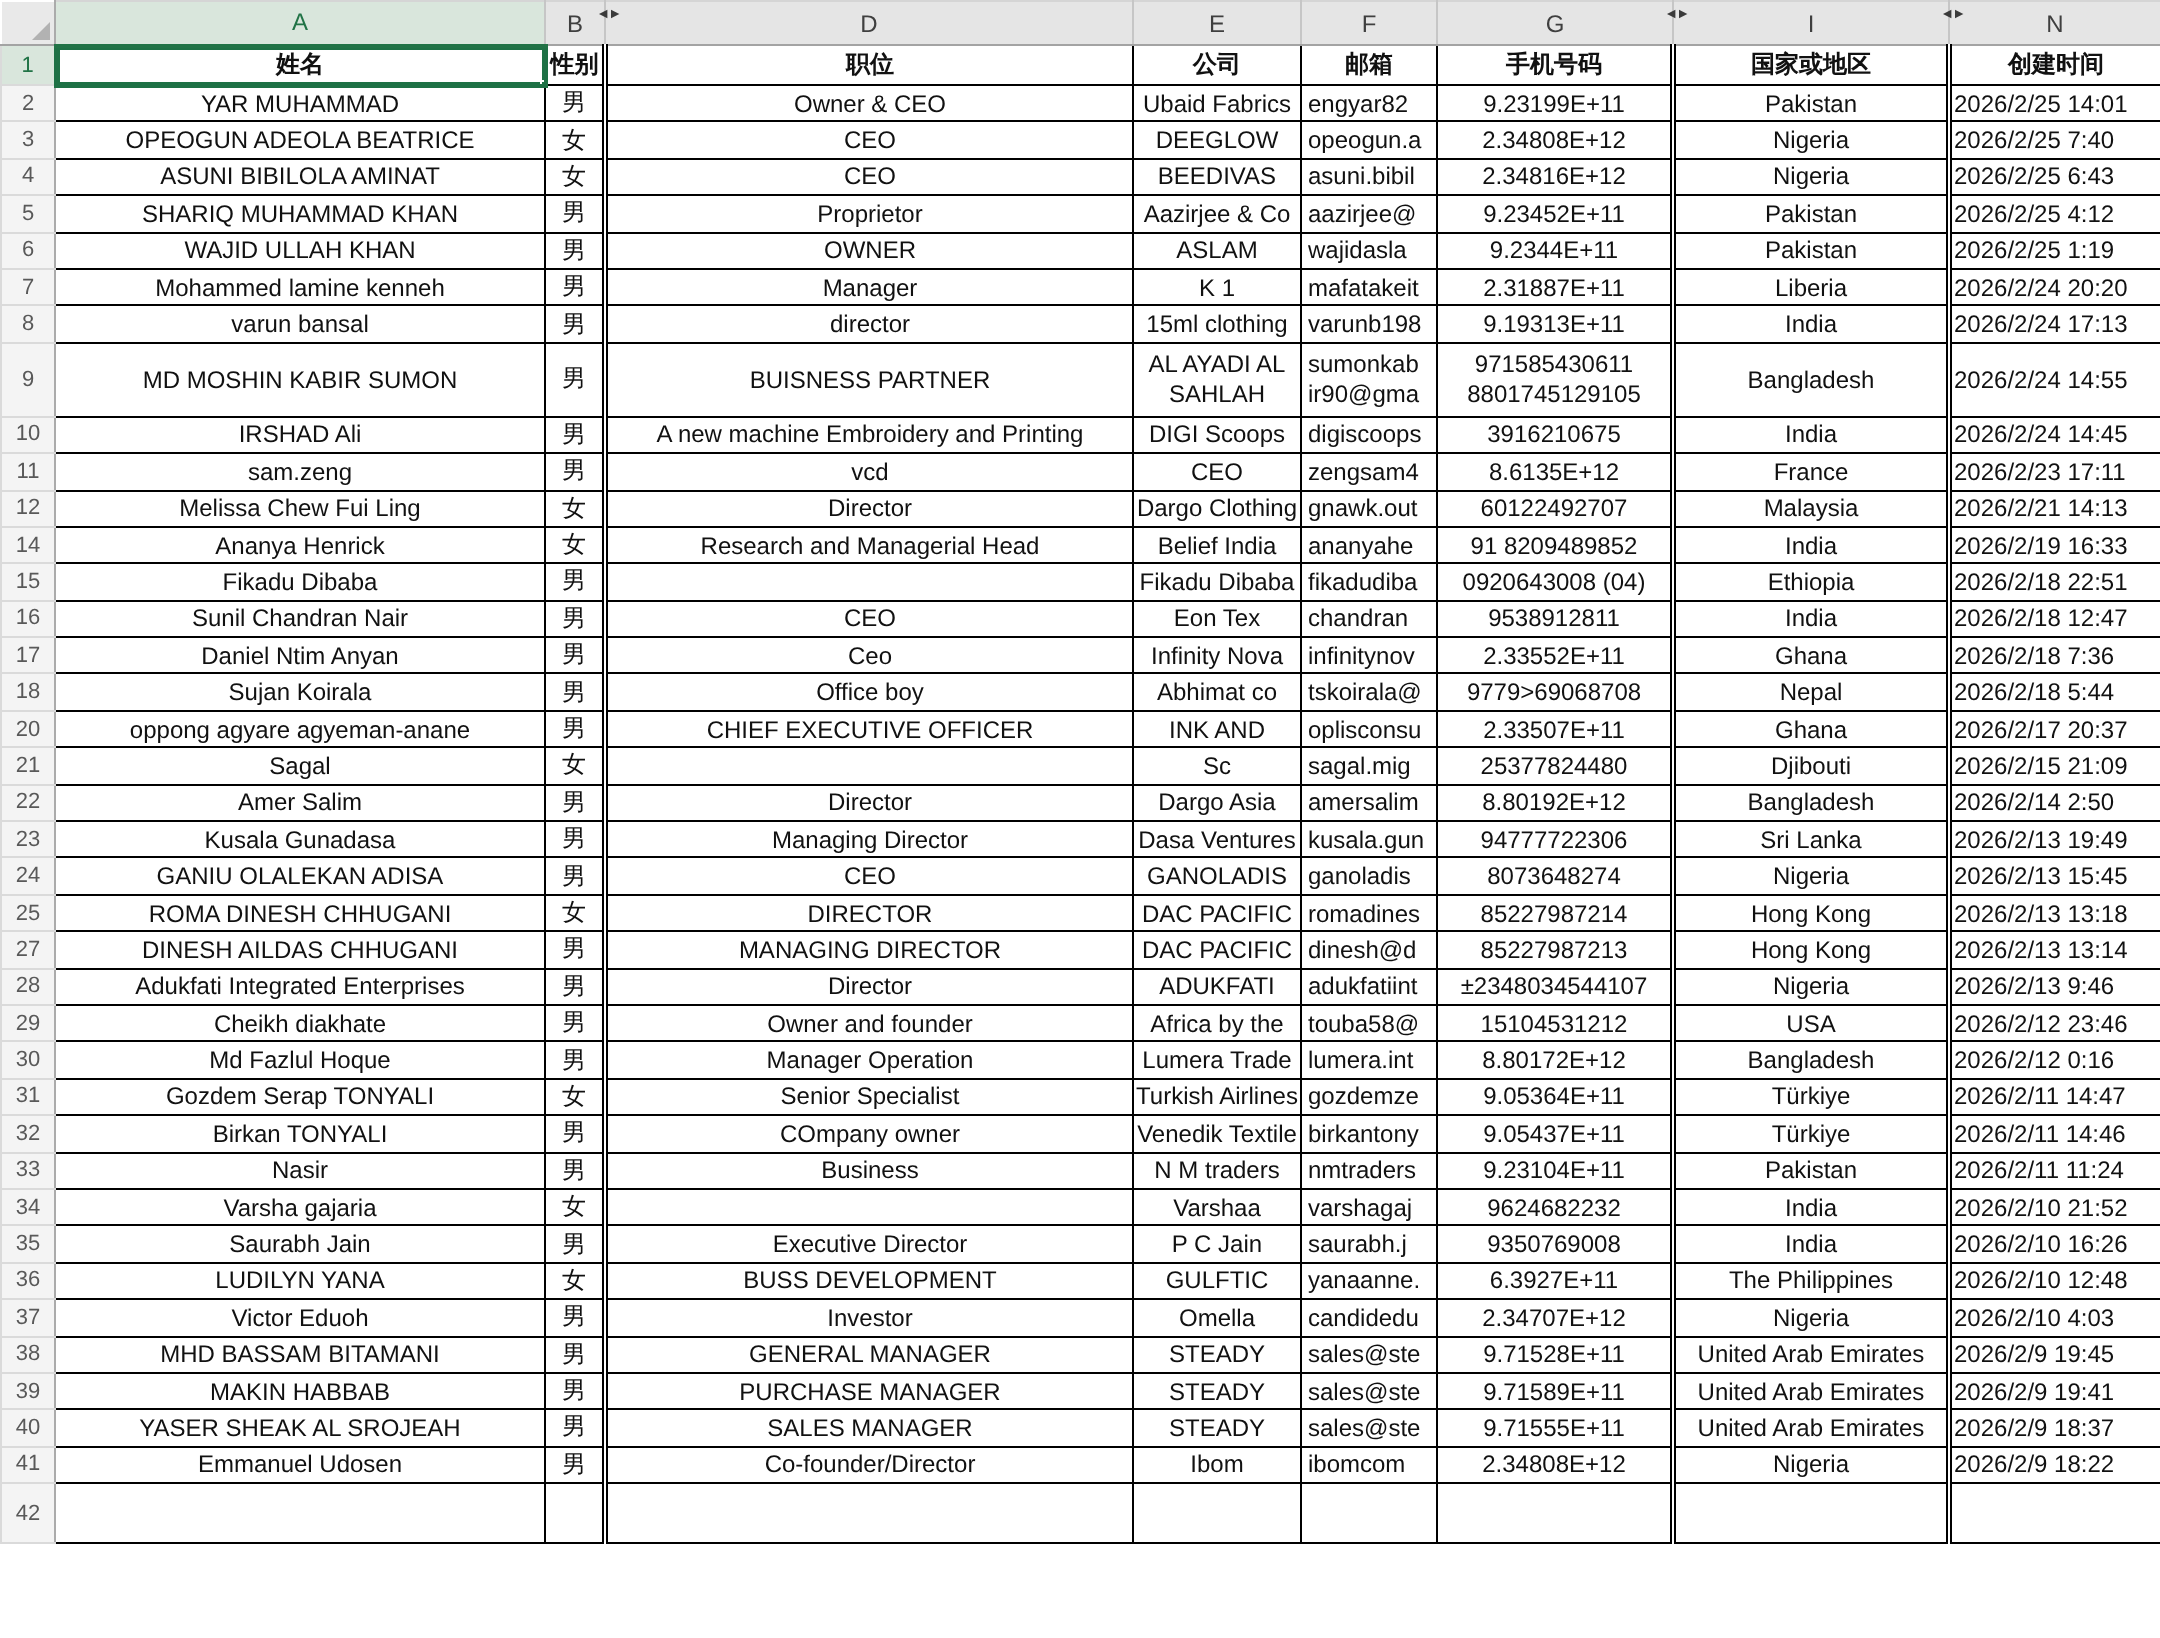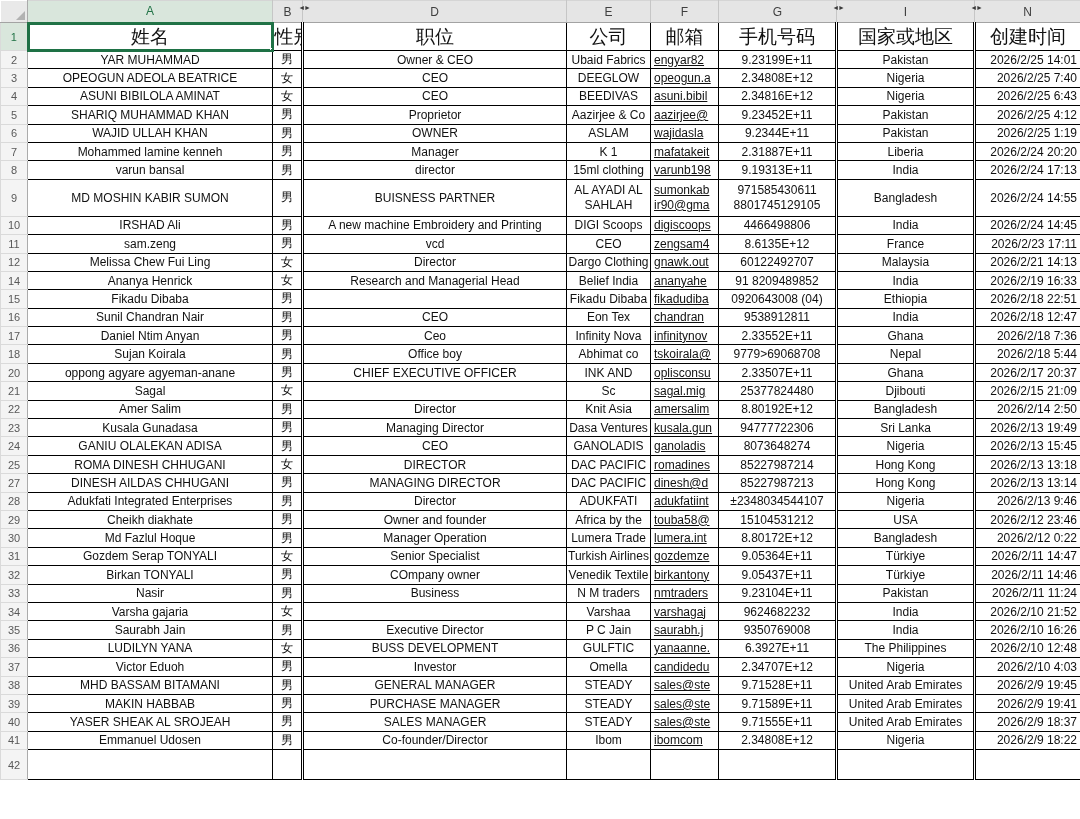--- a/index.html
+++ b/index.html
@@ -34,25 +34,25 @@
     border:1px solid #dadada; border-right:1px solid #ababab; padding:0;
   }
   td.gutter.selected { background:#d9e6dc; color:#217346; }
 
   
   td.c {
     border:1px solid #000; font-size:12px; color:#111; text-align:center;
     overflow:hidden; white-space:nowrap; padding:0 1px; background:#fff;
   }
   td.c.wrap { white-space:pre-line; line-height:1.2; }
-  td.c.left  { text-align:left;  padding-left:3px;text-decoration:underline; }
-  td.c.right { text-align:right; padding-right:3px; }
+  td.c.left  { text-align:left;  padding-left:3px; }
+  td.c.right { text-align:left; padding-right:3px; }
   td.c.dbl { border-left:3px double #000; }
 
-  tr.r1 td.h { font-weight:normal; font-size:19px; }
+  tr.r1 td.h { font-weight:bold; font-size:12px; }
   td.sel {
     border:2px solid #1e7145 !important;
     box-shadow: inset 0 0 0 1px #1e7145;
     position:relative;
   }
   td.sel .fill-handle {
     position:absolute; right:-4px; bottom:-4px; width:6px; height:6px;
     background:#1e7145; border:1px solid #ffffff; z-index:5;
   }
 </style>
@@ -190,21 +190,21 @@
           <td class="c dbl">Bangladesh</td>
           <td class="c dbl right">2026/2/24 14:55</td>
         </tr>
         <tr style="height: 18.4px;">
           <td class="gutter">10</td>
           <td class="c">IRSHAD Ali</td>
           <td class="c">男</td>
           <td class="c dbl">A new machine Embroidery and Printing</td>
           <td class="c">DIGI Scoops</td>
           <td class="c left">digiscoops</td>
-          <td class="c">4466498806</td>
+          <td class="c">3916210675</td>
           <td class="c dbl">India</td>
           <td class="c dbl right">2026/2/24 14:45</td>
         </tr>
         <tr style="height: 18.4px;">
           <td class="gutter">11</td>
           <td class="c">sam.zeng</td>
           <td class="c">男</td>
           <td class="c dbl">vcd</td>
           <td class="c">CEO</td>
           <td class="c left">zengsam4</td>
@@ -298,21 +298,21 @@
           <td class="c left">sagal.mig</td>
           <td class="c">25377824480</td>
           <td class="c dbl">Djibouti</td>
           <td class="c dbl right">2026/2/15 21:09</td>
         </tr>
         <tr style="height: 18.4px;">
           <td class="gutter">22</td>
           <td class="c">Amer Salim</td>
           <td class="c">男</td>
           <td class="c dbl">Director</td>
-          <td class="c">Knit Asia</td>
+          <td class="c">Dargo Asia</td>
           <td class="c left">amersalim</td>
           <td class="c">8.80192E+12</td>
           <td class="c dbl">Bangladesh</td>
           <td class="c dbl right">2026/2/14 2:50</td>
         </tr>
         <tr style="height: 18.4px;">
           <td class="gutter">23</td>
           <td class="c">Kusala Gunadasa</td>
           <td class="c">男</td>
           <td class="c dbl">Managing Director</td>
@@ -379,21 +379,21 @@
         </tr>
         <tr style="height: 18.4px;">
           <td class="gutter">30</td>
           <td class="c">Md Fazlul Hoque</td>
           <td class="c">男</td>
           <td class="c dbl">Manager Operation</td>
           <td class="c">Lumera Trade</td>
           <td class="c left">lumera.int</td>
           <td class="c">8.80172E+12</td>
           <td class="c dbl">Bangladesh</td>
-          <td class="c dbl right">2026/2/12 0:22</td>
+          <td class="c dbl right">2026/2/12 0:16</td>
         </tr>
         <tr style="height: 18.4px;">
           <td class="gutter">31</td>
           <td class="c">Gozdem Serap TONYALI</td>
           <td class="c">女</td>
           <td class="c dbl">Senior Specialist</td>
           <td class="c">Turkish Airlines</td>
           <td class="c left">gozdemze</td>
           <td class="c">9.05364E+11</td>
           <td class="c dbl">Türkiye</td>

